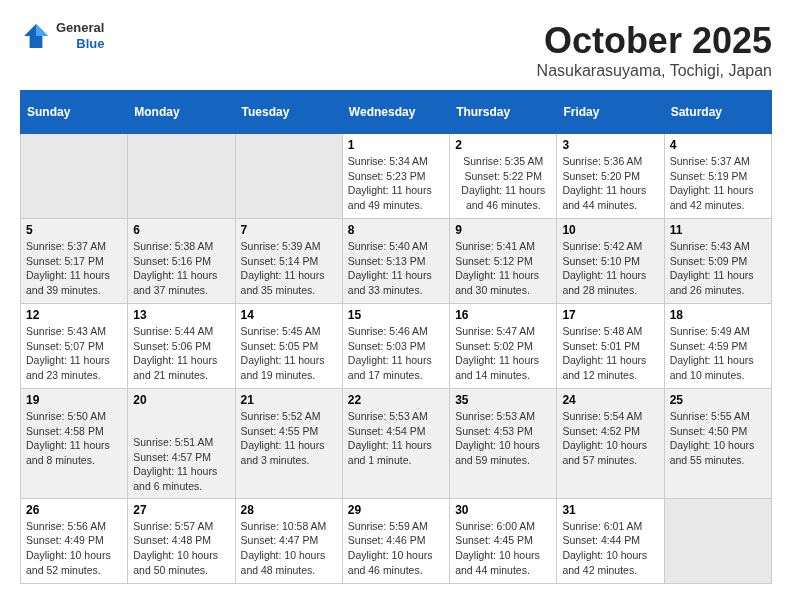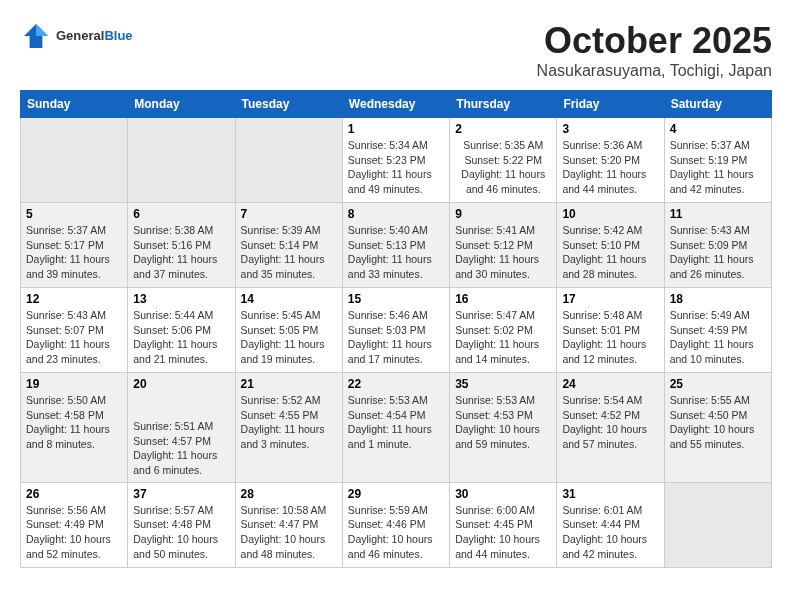--- a/index.html
+++ b/index.html
@@ -16,24 +16,25 @@
       justify-content: space-between;
       margin-bottom: 10px;
     }
     .logo {
       display: flex;
       align-items: center;
       gap: 4px;
     }
     .logo-text {
       display: flex;
-      flex-direction: row;
+      flex-direction: column;
       font-size: 13px;
       font-weight: bold;
       line-height: 1.2;
+      text-align: right;
     }
     .logo-text .general { color: #333; }
     .logo-text .blue { color: #1565c0; }
     .logo-icon {
       width: 32px;
       height: 32px;
     }
     .title-section {
       text-align: right;
     }
@@ -48,21 +49,21 @@
     }
     .calendar-table {
       width: 100%;
       border-collapse: collapse;
       font-size: 11px;
     }
     .calendar-table th {
       background-color: #1565c0;
       color: #fff;
       text-align: left;
-      padding: 6px 6px;
+      padding: 14px 6px;
       font-size: 12px;
       font-weight: bold;
       border: 1px solid #1565c0;
     }
     .calendar-table td {
       border: 1px solid #ccc;
       vertical-align: top;
       padding: 4px 5px;
       width: calc(100% / 7);
       min-height: 80px;
@@ -317,21 +318,21 @@
       </tr>
       <tr>
         <td>
           <span class="day-number">26</span>
           <div class="day-info" style="white-space: pre-line;">Sunrise: 5:56 AM
 Sunset: 4:49 PM
 Daylight: 10 hours
 and 52 minutes.</div>
         </td>
         <td>
-          <span class="day-number">37</span>
+          <span class="day-number">27</span>
           <div class="day-info" style="white-space: pre-line;">Sunrise: 5:57 AM
 Sunset: 4:48 PM
 Daylight: 10 hours
 and 50 minutes.</div>
         </td>
         <td>
           <span class="day-number">28</span>
           <div class="day-info" style="white-space: pre-line;">Sunrise: 10:58 AM
 Sunset: 4:47 PM
 Daylight: 10 hours

